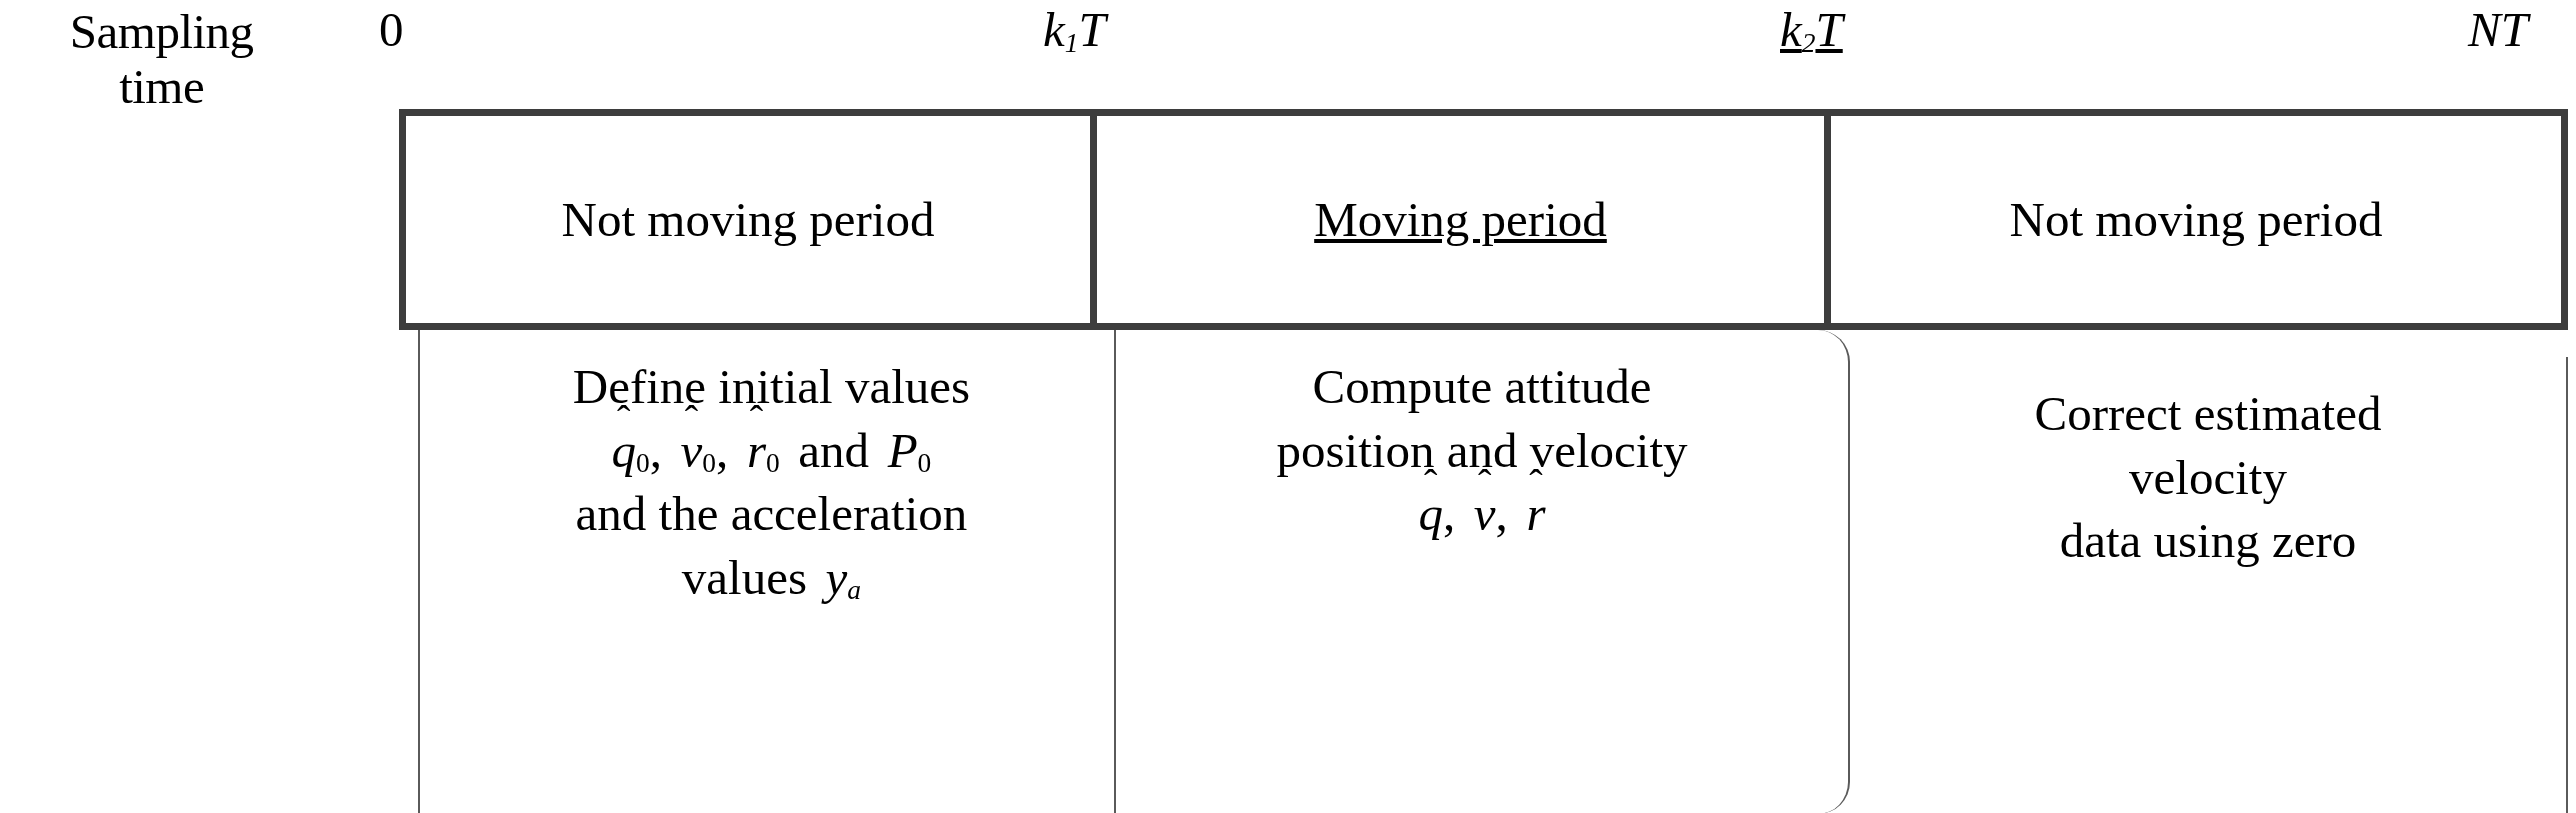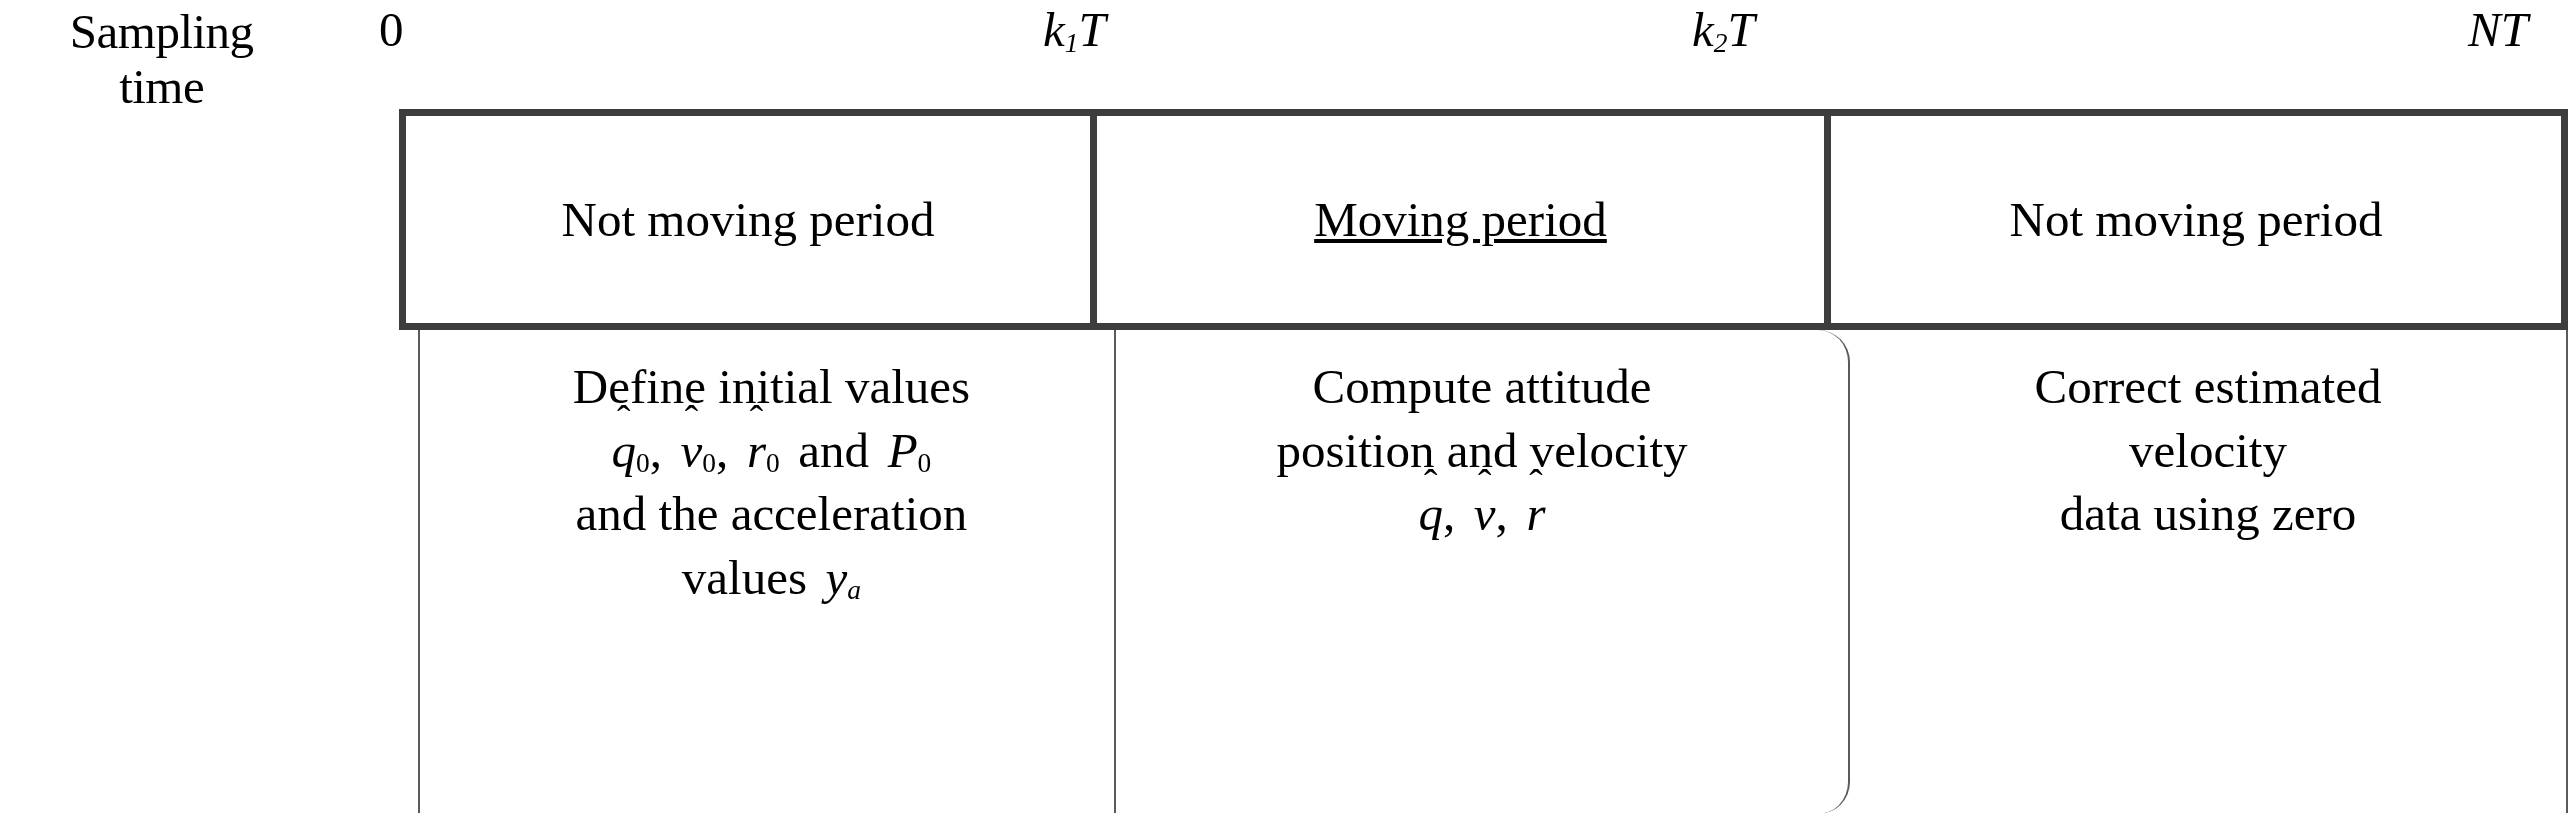--- a/index.html
+++ b/index.html
@@ -53,21 +53,21 @@
     font-style: italic;
     font-family: "Liberation Serif", "DejaVu Serif", serif;
   }
   .tick sub {
     font-size: 0.56em;
     vertical-align: -0.22em;
     font-style: italic;
   }
   #tick-0   { left: 379px; }
   #tick-k1t { left: 1043px; }
-  #tick-k2t { left: 1692px; }
+  #tick-k2t { left: 1780px; text-decoration: underline; }
   #tick-nt  { left: 2468px; }
 
   
   .period-row {
     position: absolute;
     left: 399px;
     top: 109px;
     width: 2169px;
     height: 221px;
     box-sizing: border-box;
@@ -101,21 +101,21 @@
   .desc-cell {
     box-sizing: border-box;
     text-align: center;
     font-size: 49px;
     line-height: 1.30;
     padding-top: 25px;
     background: #ffffff;
   }
   .desc-cell.d1 { width: 698px; border-left: 2.1px solid #5a5a5a; border-right: 2.1px solid #5a5a5a; padding-left: 16px; padding-right: 7.2px; margin-left: 19px; }
   .desc-cell.d2 { width: 734px; border-right: 2.1px solid #5a5a5a; padding-left: 7.2px; padding-right: 7.2px; border-radius: 32px; }
-  .desc-cell.d3 { flex: 1 1 auto; border-right: 2.1px solid #5a5a5a; padding-left: 7.2px; padding-right: 7.2px; }
+  .desc-cell.d3 { flex: 1 1 auto; border-right: 2.1px solid #5a5a5a; padding-left: 7.2px; padding-right: 7.2px; margin-top: 27px; }
 
   .desc-line { display: block; white-space: nowrap; }
 
   
   .mvar { font-style: italic; }
 
   .hatwrap {
     position: relative;
     display: inline-block;
     font-style: italic;

